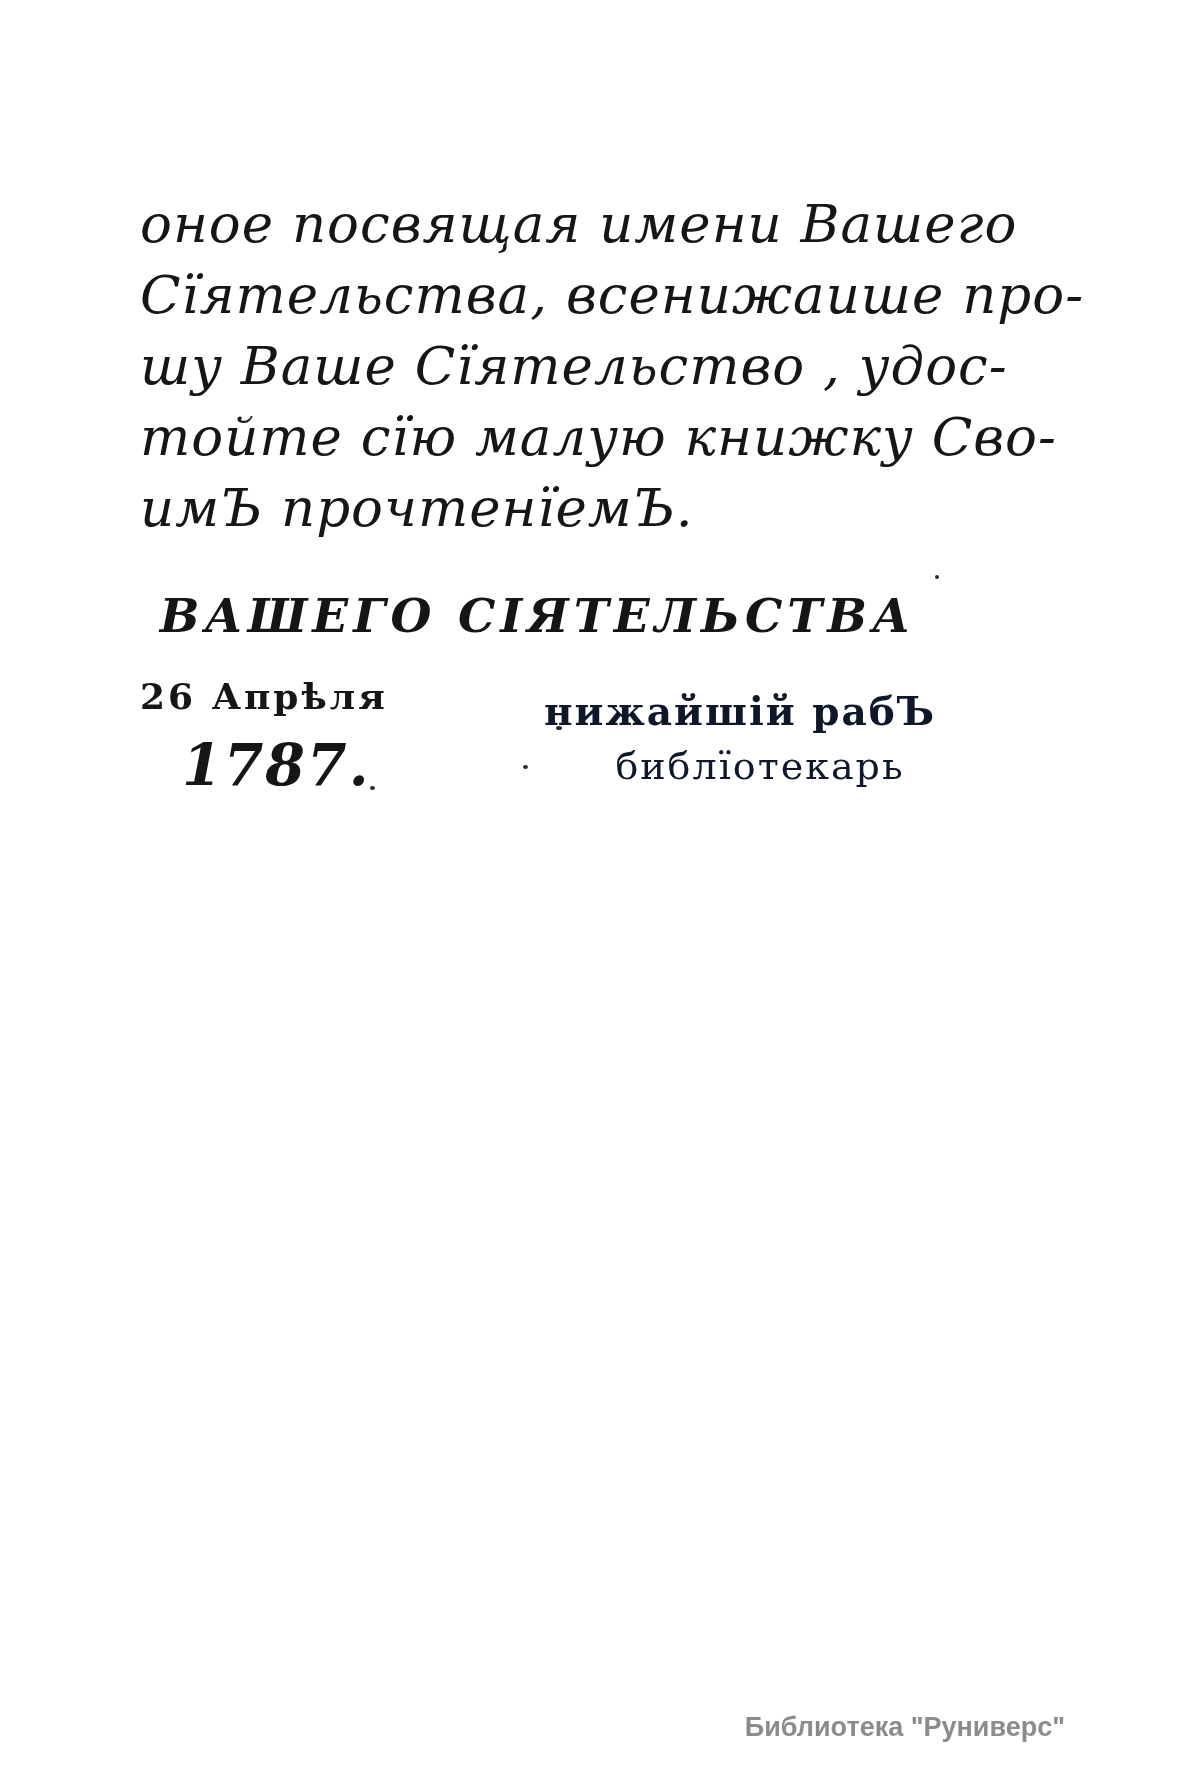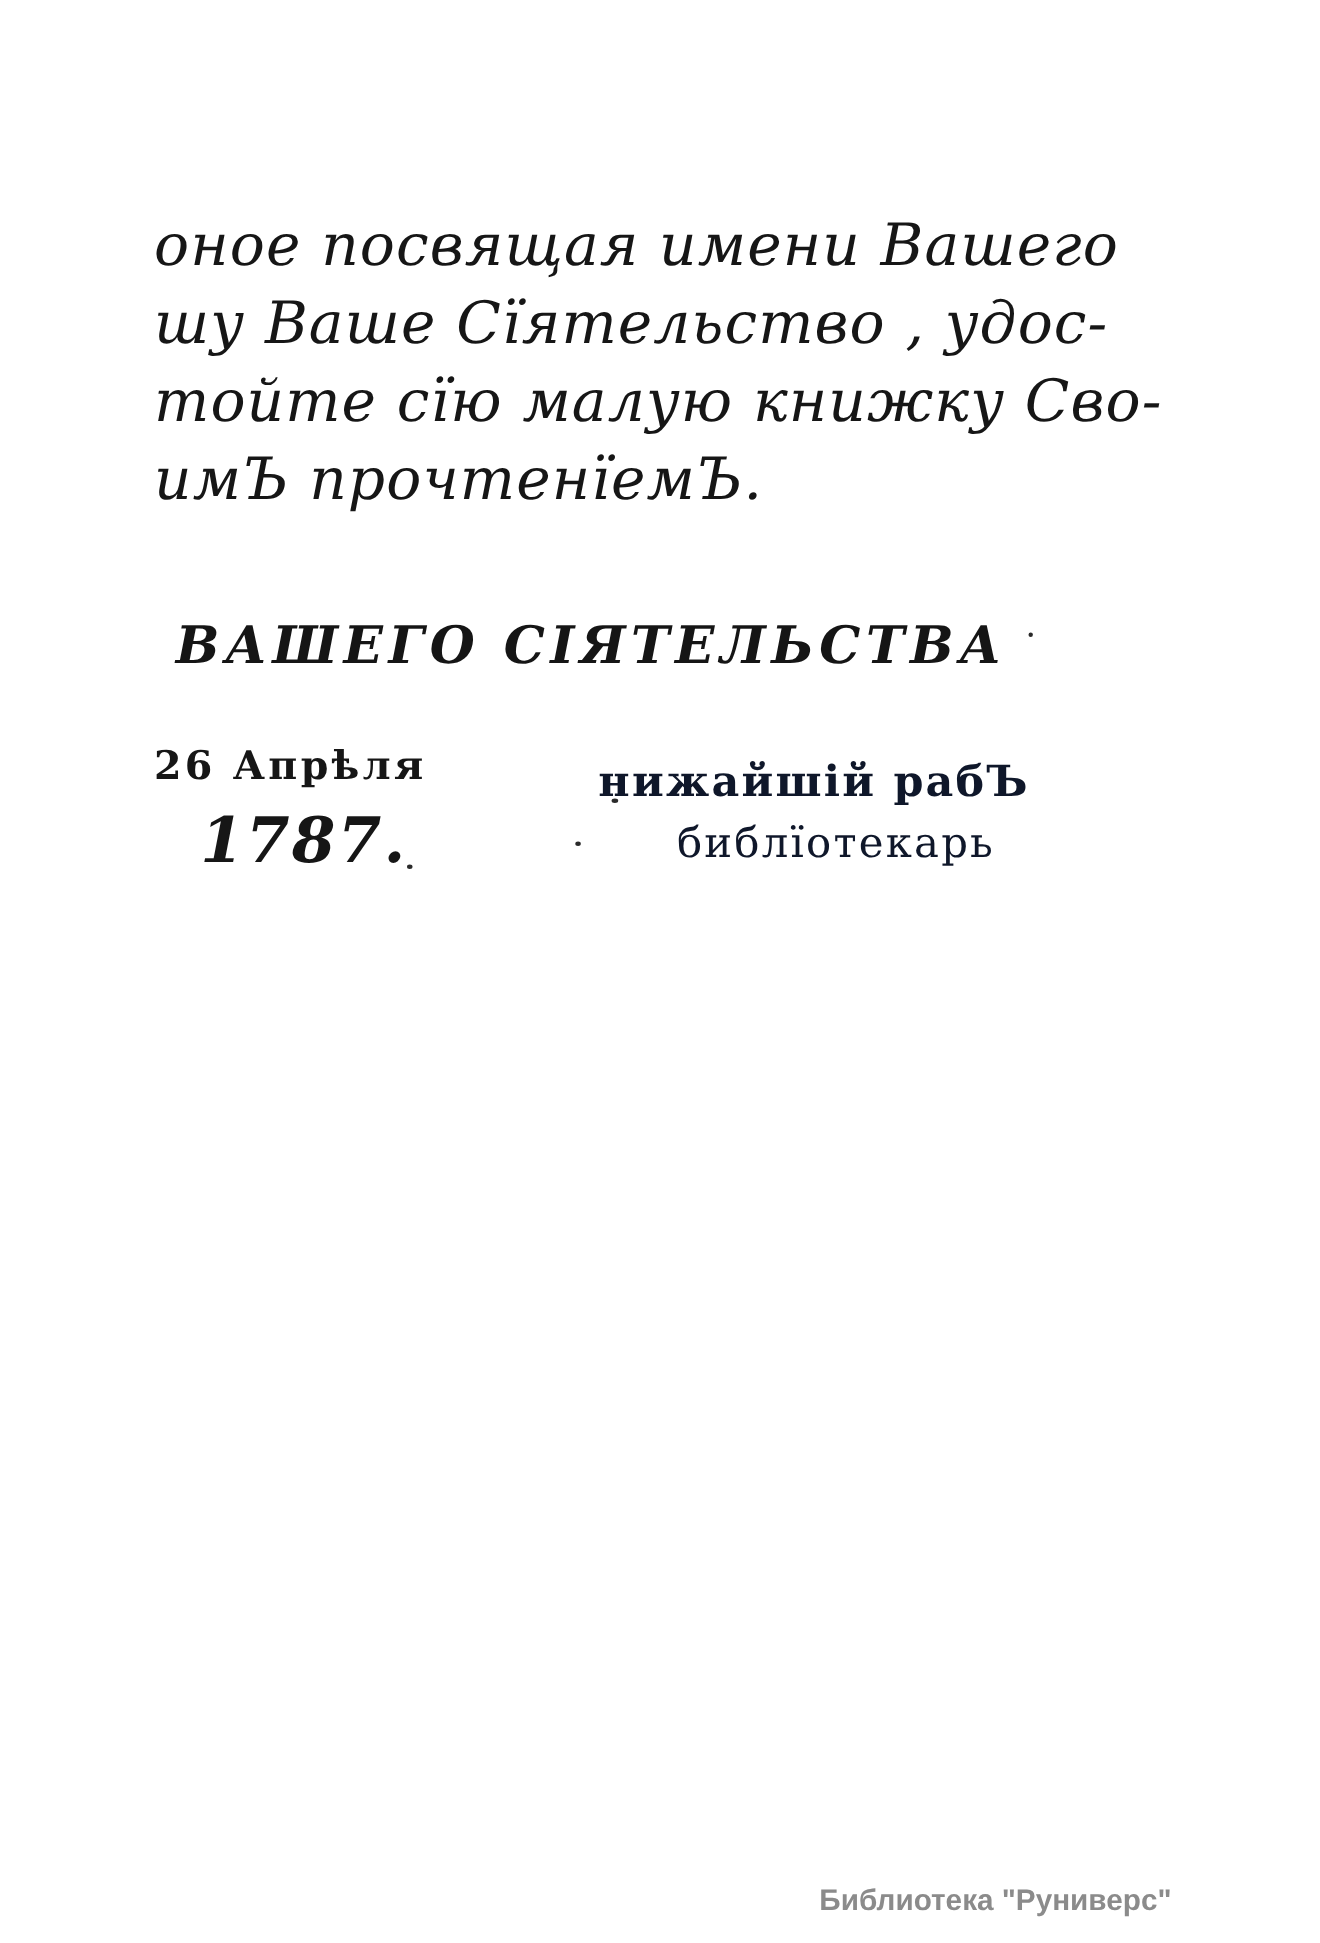--- a/index.html
+++ b/index.html
@@ -42,21 +42,21 @@
     height: 71px;
   }
   .ded-line.last {
     text-align: left;
     text-align-last: left;
   }
   
   .salutation {
     position: absolute;
     left: 140px;
-    top: 540px;
+    top: 568px;
     width: 795px;
     text-align: center;
     color: #151515;
     font-family: "DejaVu Serif", serif;
     font-style: italic;
     font-weight: bold;
     font-size: 47px;
     letter-spacing: 5px;
     white-space: nowrap;
   }
@@ -135,20 +135,21 @@
   .speck.s3 { left: 523px; top: 745px; width: 5px; height: 4px; }
   .speck.s4 { left: 935px; top: 555px; width: 4px; height: 4px; }
 </style>
 </head>
 <body>
 
 <div class="page">
 
   <div class="dedication">
     <div class="ded-line">оное посвящая имени Вашего</div>
+    <div class="ded-line">Сїятельства, всенижаише про-</div>
     <div class="ded-line">шу Ваше Сїятельство , удос-</div>
     <div class="ded-line">тойте сїю малую книжку Сво-</div>
     <div class="ded-line last">имЪ прочтенїемЪ.</div>
   </div>
 
   <div class="salutation">ВАШЕГО СІЯТЕЛЬСТВА</div>
 
   <div class="dateline">
     <div class="day-month">26 Апрѣля</div>
     <div class="year">1787.</div>

